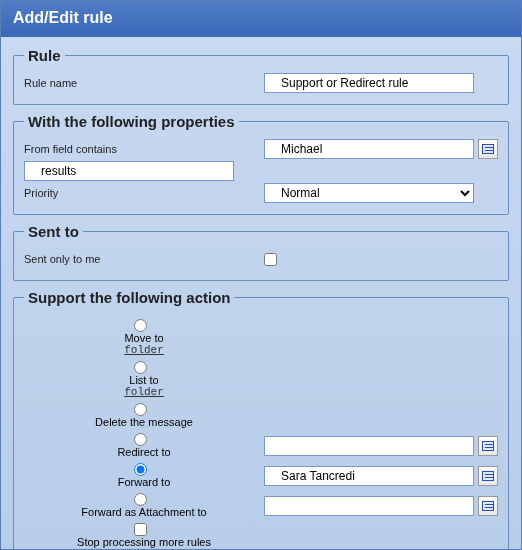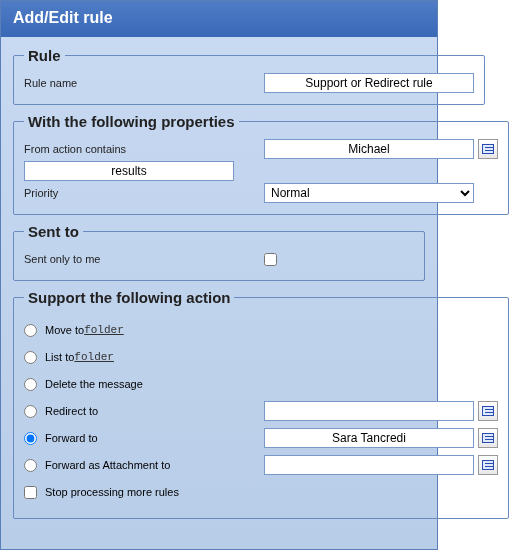--- a/index.html
+++ b/index.html
@@ -1,54 +1,54 @@
 <!DOCTYPE html>
 <html><head>
 <meta charset="utf-8">
 <style>
 * { box-sizing: border-box; margin: 0; padding: 0; }
 body { font-family: Arial, sans-serif; font-size: 11px; background: #fff; }
-.dialog { width: 438px; height: 550px; border: 1px solid #5a7fb8; background: linear-gradient(#c9daf2, #b8cde8); }
+.dialog { width: 522px; height: 550px; border: 1px solid #5a7fb8; background: linear-gradient(#c9daf2, #b8cde8); }
 .titlebar { height: 36px; background: linear-gradient(#4f7cc4, #3968b8); color: #fff; font-size: 16px; font-weight: bold; padding: 8px 12px; }
 .content { padding: 10px 12px; }
 fieldset { border: 1px solid #6a8bc0; border-radius: 2px; margin-bottom: 8px; padding: 8px 10px 10px 10px; }
 legend { font-size: 15px; font-weight: bold; color: #222; padding: 0 4px; }
 .row { display: flex; align-items: center; margin: 0 0; min-height: 22px; }
 .lbl { width: 240px; color: #222; }
-.input-txt { width: 210px; height: 20px; border: 1px solid #7a97c9; background: #fff; padding: 2px 4px; font-family: Arial; font-size: 12px; text-align: center; }
-.input-sel { width: 210px; height: 20px; border: 1px solid #7a97c9; background: #fff; font-family: Arial; font-size: 12px; padding-left: 2px; }
+.input-txt { width: 210px; height: 20px; border: 1px solid #7a97c9; background: #fff; padding: 2px 16px; font-family: Arial; font-size: 12px; }
+.input-sel { width: 210px; height: 20px; border: 1px solid #7a97c9; background: #fff; font-family: Arial; font-size: 12px; padding-left: 12px; }
 .icon-btn { width: 20px; height: 20px; margin-left: 4px; border: 1px solid #999; background: linear-gradient(#fff,#e8e8e8); display: inline-flex; align-items: center; justify-content: center; cursor: pointer; }
 .icon-card { width: 12px; height: 10px; border: 1px solid #2a4bb0; background: #dee8ff; position: relative; }
 .icon-card:before { content:""; position:absolute; top:2px; left:2px; width:8px; height:1px; background:#2a4bb0; }
 .icon-card:after { content:""; position:absolute; top:5px; left:2px; width:8px; height:1px; background:#2a4bb0; }
 .chk { width: 13px; height: 13px; }
 .radio { width: 13px; height: 13px; margin-right: 8px; }
 .action-row { display: flex; align-items: center; margin: 5px 0; min-height: 22px; }
-.action-lbl { display: flex; align-items: center; width: 240px; }
+.action-lbl { display: flex; align-items: center; width: 240px; flex-direction: column; }
 .link { text-decoration: underline; color: #333; cursor: pointer; font-family: Liberation Mono, monospace; }
 </style>
 </head>
 <body>
 
 <div class="dialog">
   <div class="titlebar">Add/Edit rule</div>
   <div class="content">
 
     <fieldset>
       <legend>Rule</legend>
       <div class="row">
         <span class="lbl">Rule name</span>
         <input class="input-txt" type="text" value="Support or Redirect rule" style="">
       </div>
     </fieldset>
 
     <fieldset>
       <legend>With the following properties</legend>
       <div class="row">
-        <span class="lbl">From action contains</span>
+        <span class="lbl">From field contains</span>
         <input class="input-txt" type="text" value="Michael" style="">
         <span class="icon-btn">
             <span class="icon-card"></span>
           </span>
       </div>
       <div class="row">
         <input class="input-txt" type="text" value="results" style="">
       </div>
       <div class="row">
         <span class="lbl">Priority</span>

